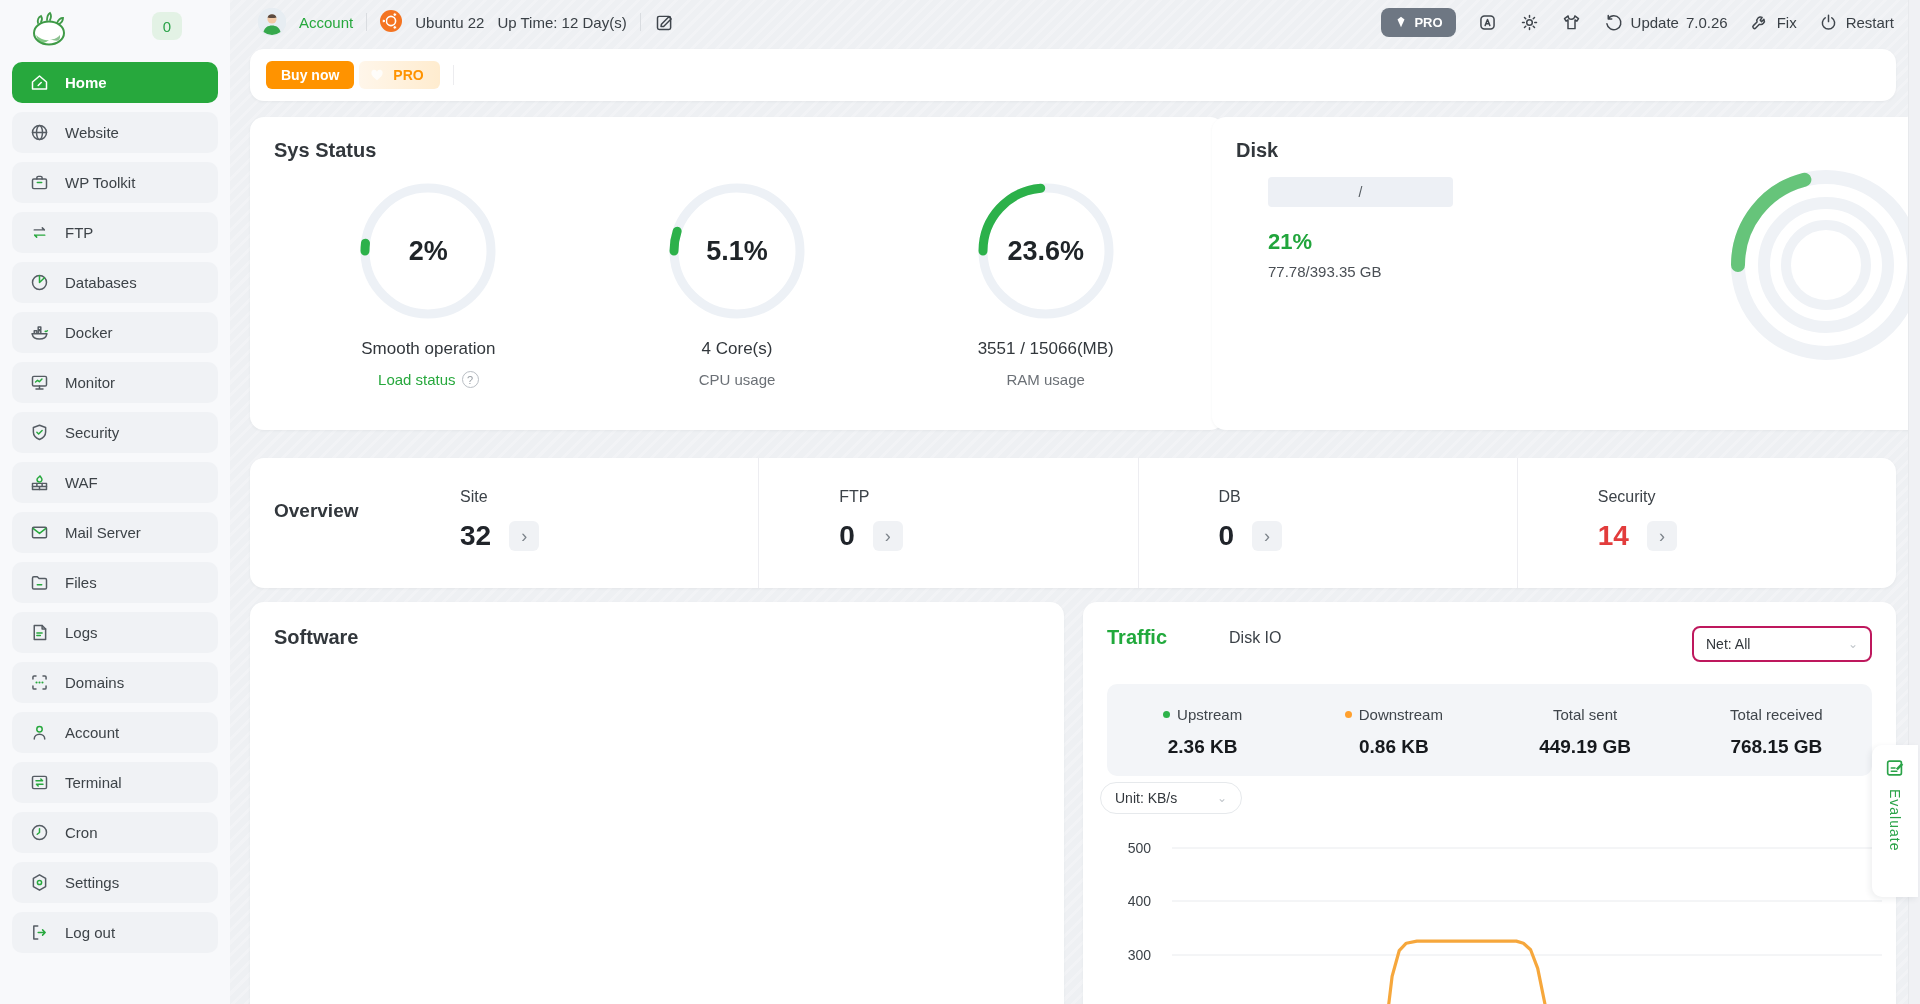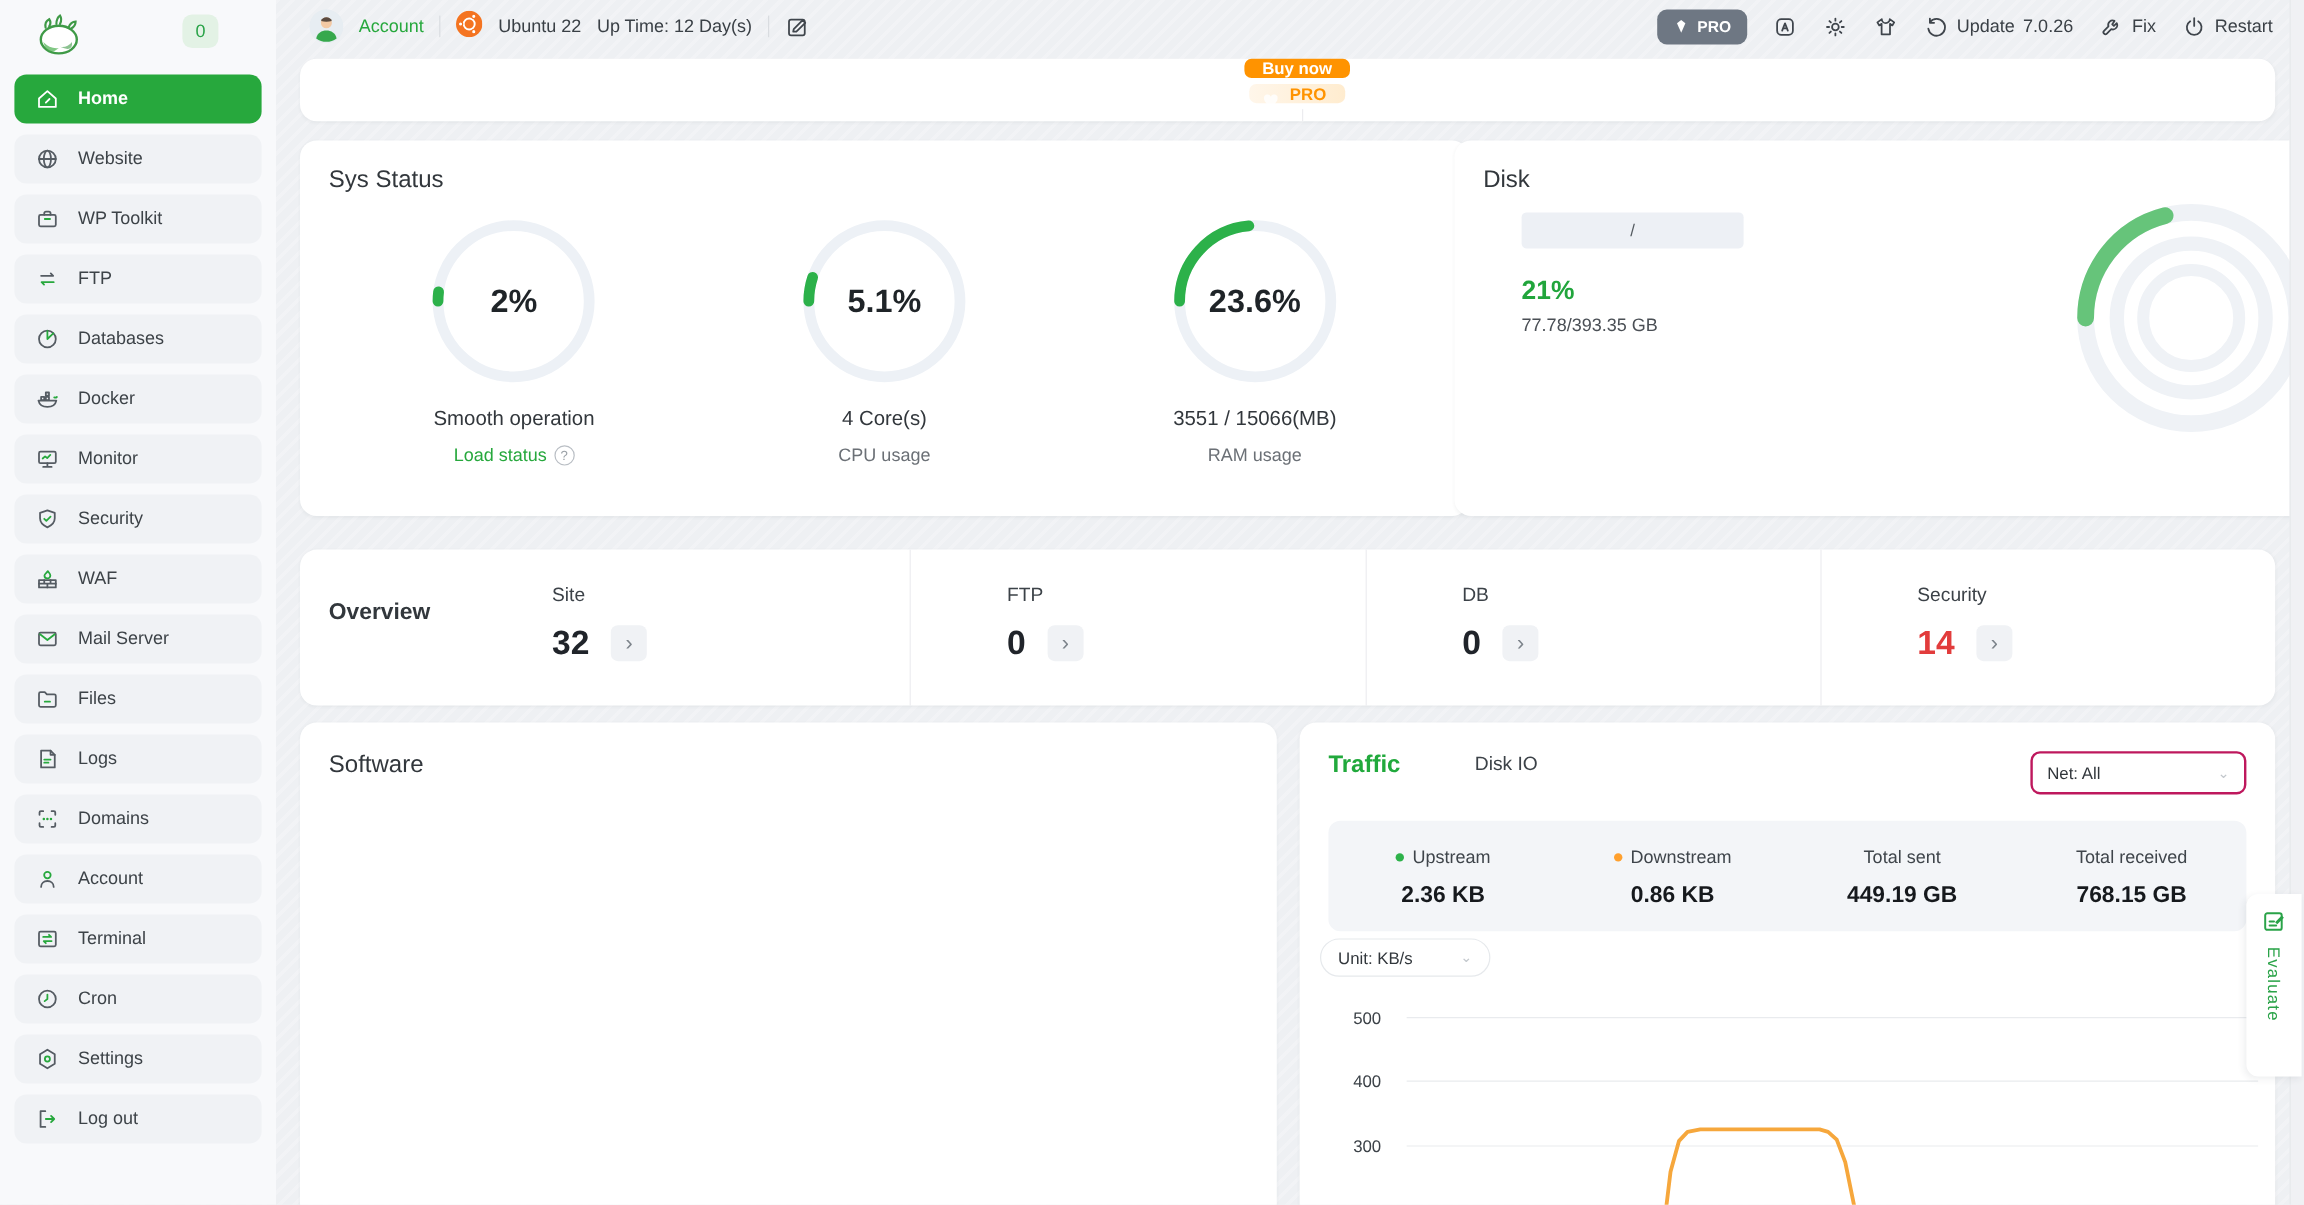--- a/index.html
+++ b/index.html
@@ -46,23 +46,23 @@
   .tb-ic svg{ width:21px; height:21px; stroke:#3f454c; stroke-width:1.7; fill:none; stroke-linecap:round; stroke-linejoin:round; }
   .account-label{ color:#27a83d; cursor:pointer; }
   .pro-badge{
     display:flex; align-items:center; gap:6px; background:#6e7783; color:#fff;
     border-radius:8px; height:29px; padding:0 13px; font-size:13px; font-weight:bold; cursor:pointer;
   }
   .avatar{ width:28px; height:28px; border-radius:50%; background:#e4ebf1; overflow:hidden; display:flex; }
 
   
   .card{ position:absolute; background:#fff; border-radius:14px; box-shadow:0 1px 3px rgba(40,50,60,.05); }
-  .card-title{ font-size:20px; font-weight:normal; color:#32373c; }
-
-  .promo-bar{ left:250px; top:49px; width:1646px; height:52px; display:flex; align-items:center; padding-left:16px; gap:5px;flex-direction:column; }
+  .card-title{ font-size:20px; font-weight:bold; color:#32373c; }
+
+  .promo-bar{ left:250px; top:49px; width:1646px; height:52px; display:flex; align-items:center; padding-left:16px; gap:5px; }
   .buy-now{
     background:#ff9300; color:#fff; font-size:14px; font-weight:bold; border:none;
     border-radius:6px; height:28px; padding:0 15px; cursor:pointer;
   }
   .pro-chip{
     height:28px; padding:0 16px 0 34px; border-radius:6px; position:relative;
     background:linear-gradient(90deg,#fff6ea,#ffeccf); color:#ff9300; font-weight:bold; font-size:14px;
     display:flex; align-items:center; cursor:pointer;
   }
   .pro-chip .heart{ position:absolute; left:10px; top:6px; width:16px; height:16px; opacity:.85; }

